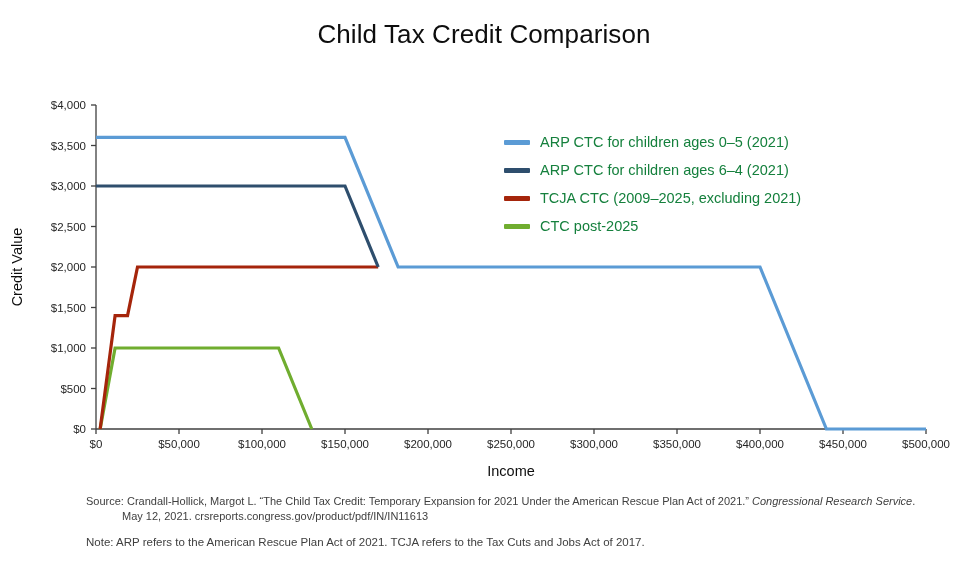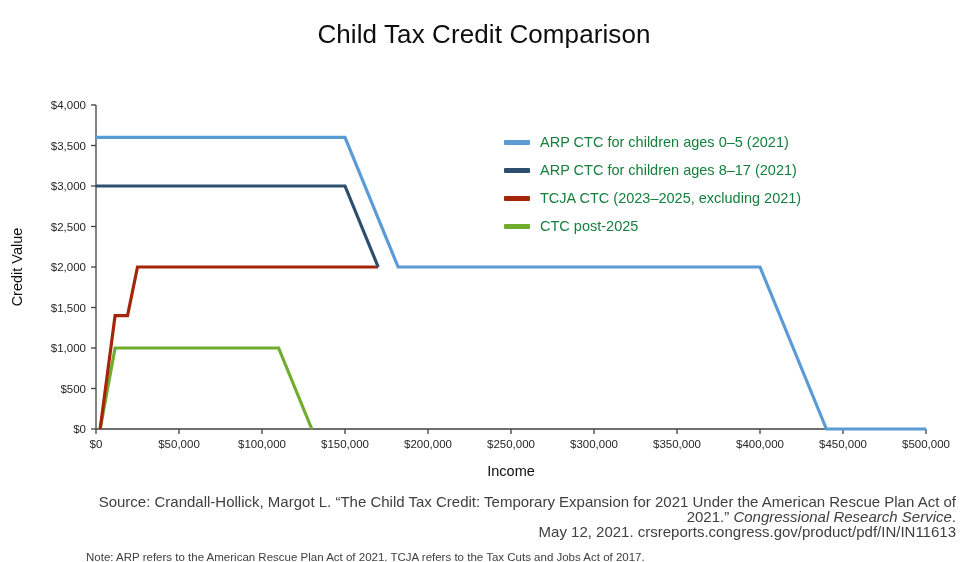--- a/index.html
+++ b/index.html
@@ -99,23 +99,22 @@
 
   
   .notes {
     position: absolute;
     left: 82px;
     top: 494px;
     width: 870px;
     color: #404040;
   }
   .note-source {
-    font-size: 15px;
+    font-size: 11px;
     line-height: 15px;
-    text-align: right;
   }
   .note-source .indent {
     display: block;
     padding-left: 36px;
   }
   .note-source .italic {
     font-style: italic;
   }
   .note-general {
     font-size: 11.5px;
@@ -191,25 +190,25 @@
     </svg>
   </div>
 
   <div class="legend" id="legend">
       <div class="legend-row">
         <span class="legend-swatch" style="background: rgb(91, 155, 213);"></span>
         <span class="legend-label">ARP CTC for children ages 0–5 (2021)</span>
       </div>
       <div class="legend-row">
         <span class="legend-swatch" style="background: rgb(46, 78, 109);"></span>
-        <span class="legend-label">ARP CTC for children ages 8–17 (2021)</span>
+        <span class="legend-label">ARP CTC for children ages 6–4 (2021)</span>
       </div>
       <div class="legend-row">
         <span class="legend-swatch" style="background: rgb(165, 37, 11);"></span>
-        <span class="legend-label">TCJA CTC (2023–2025, excluding 2021)</span>
+        <span class="legend-label">TCJA CTC (2009–2025, excluding 2021)</span>
       </div>
       <div class="legend-row">
         <span class="legend-swatch" style="background: rgb(112, 173, 47);"></span>
         <span class="legend-label">CTC post-2025</span>
       </div>
     </div>
 
   <div class="notes">
     <div class="note-source">
       <span>Source: Crandall-Hollick, Margot L. “The Child Tax Credit: Temporary Expansion for 2021 Under the American Rescue Plan Act of 2021.” </span><span class="italic">Congressional Research Service</span><span>.</span>

